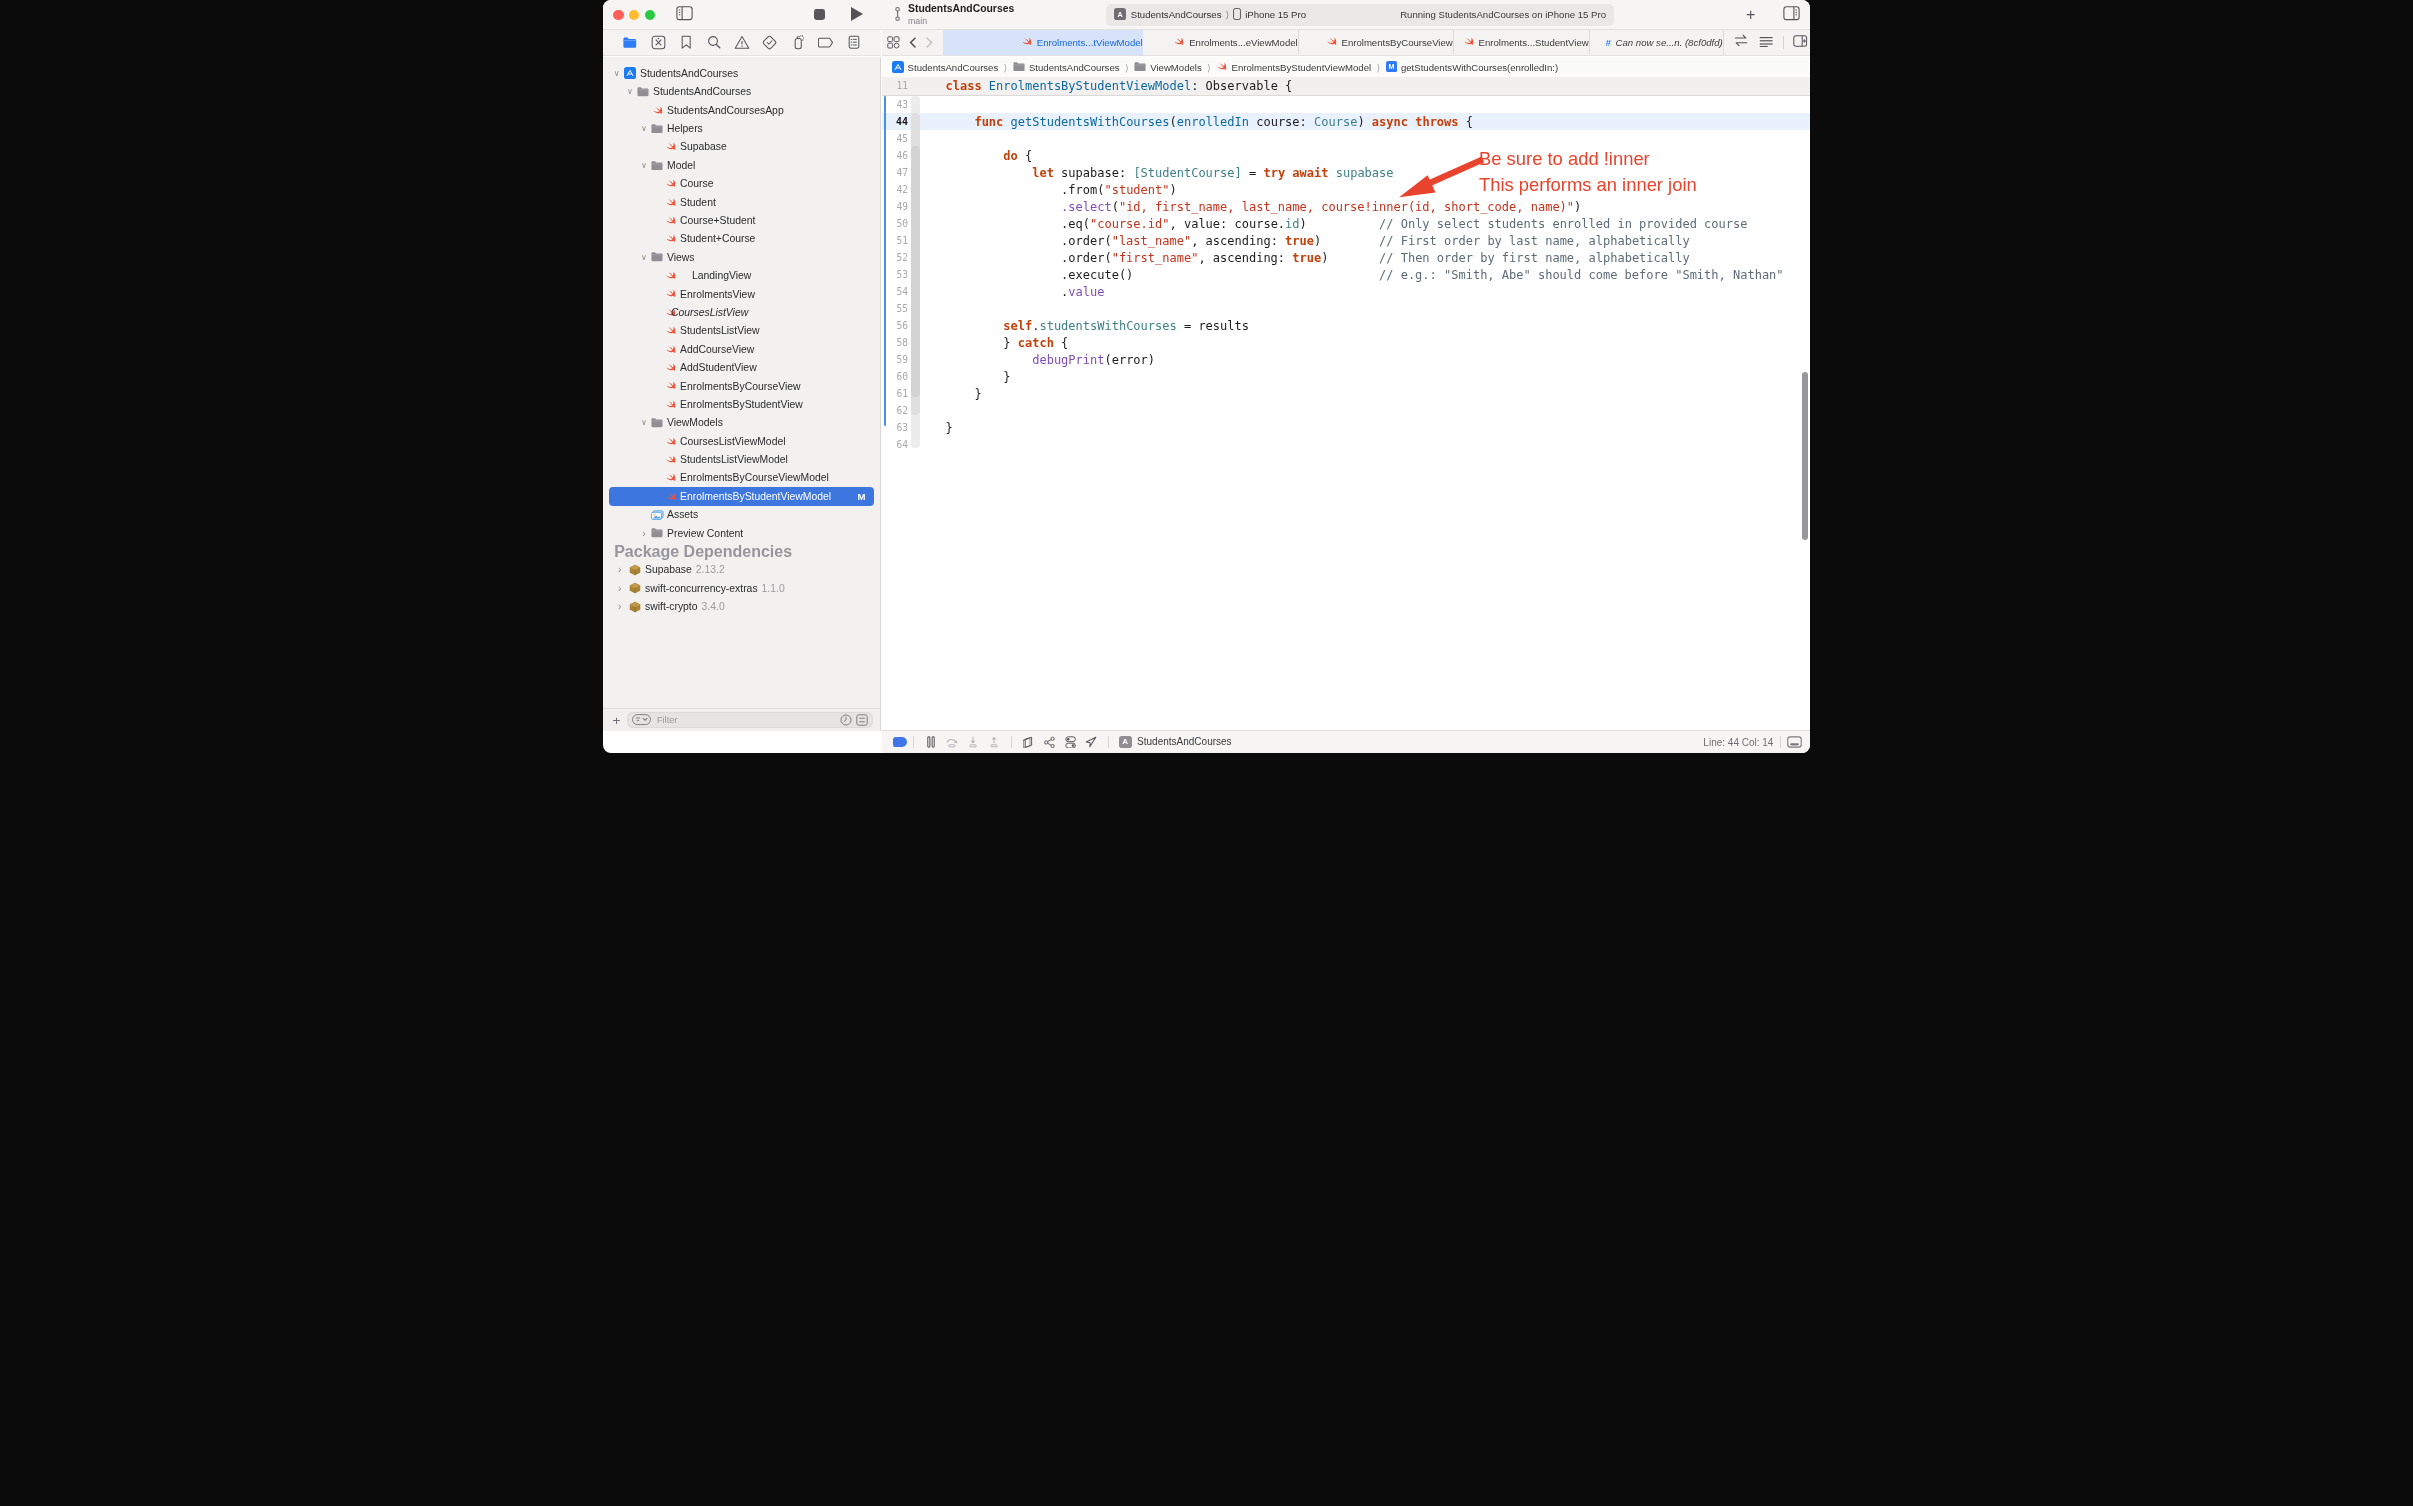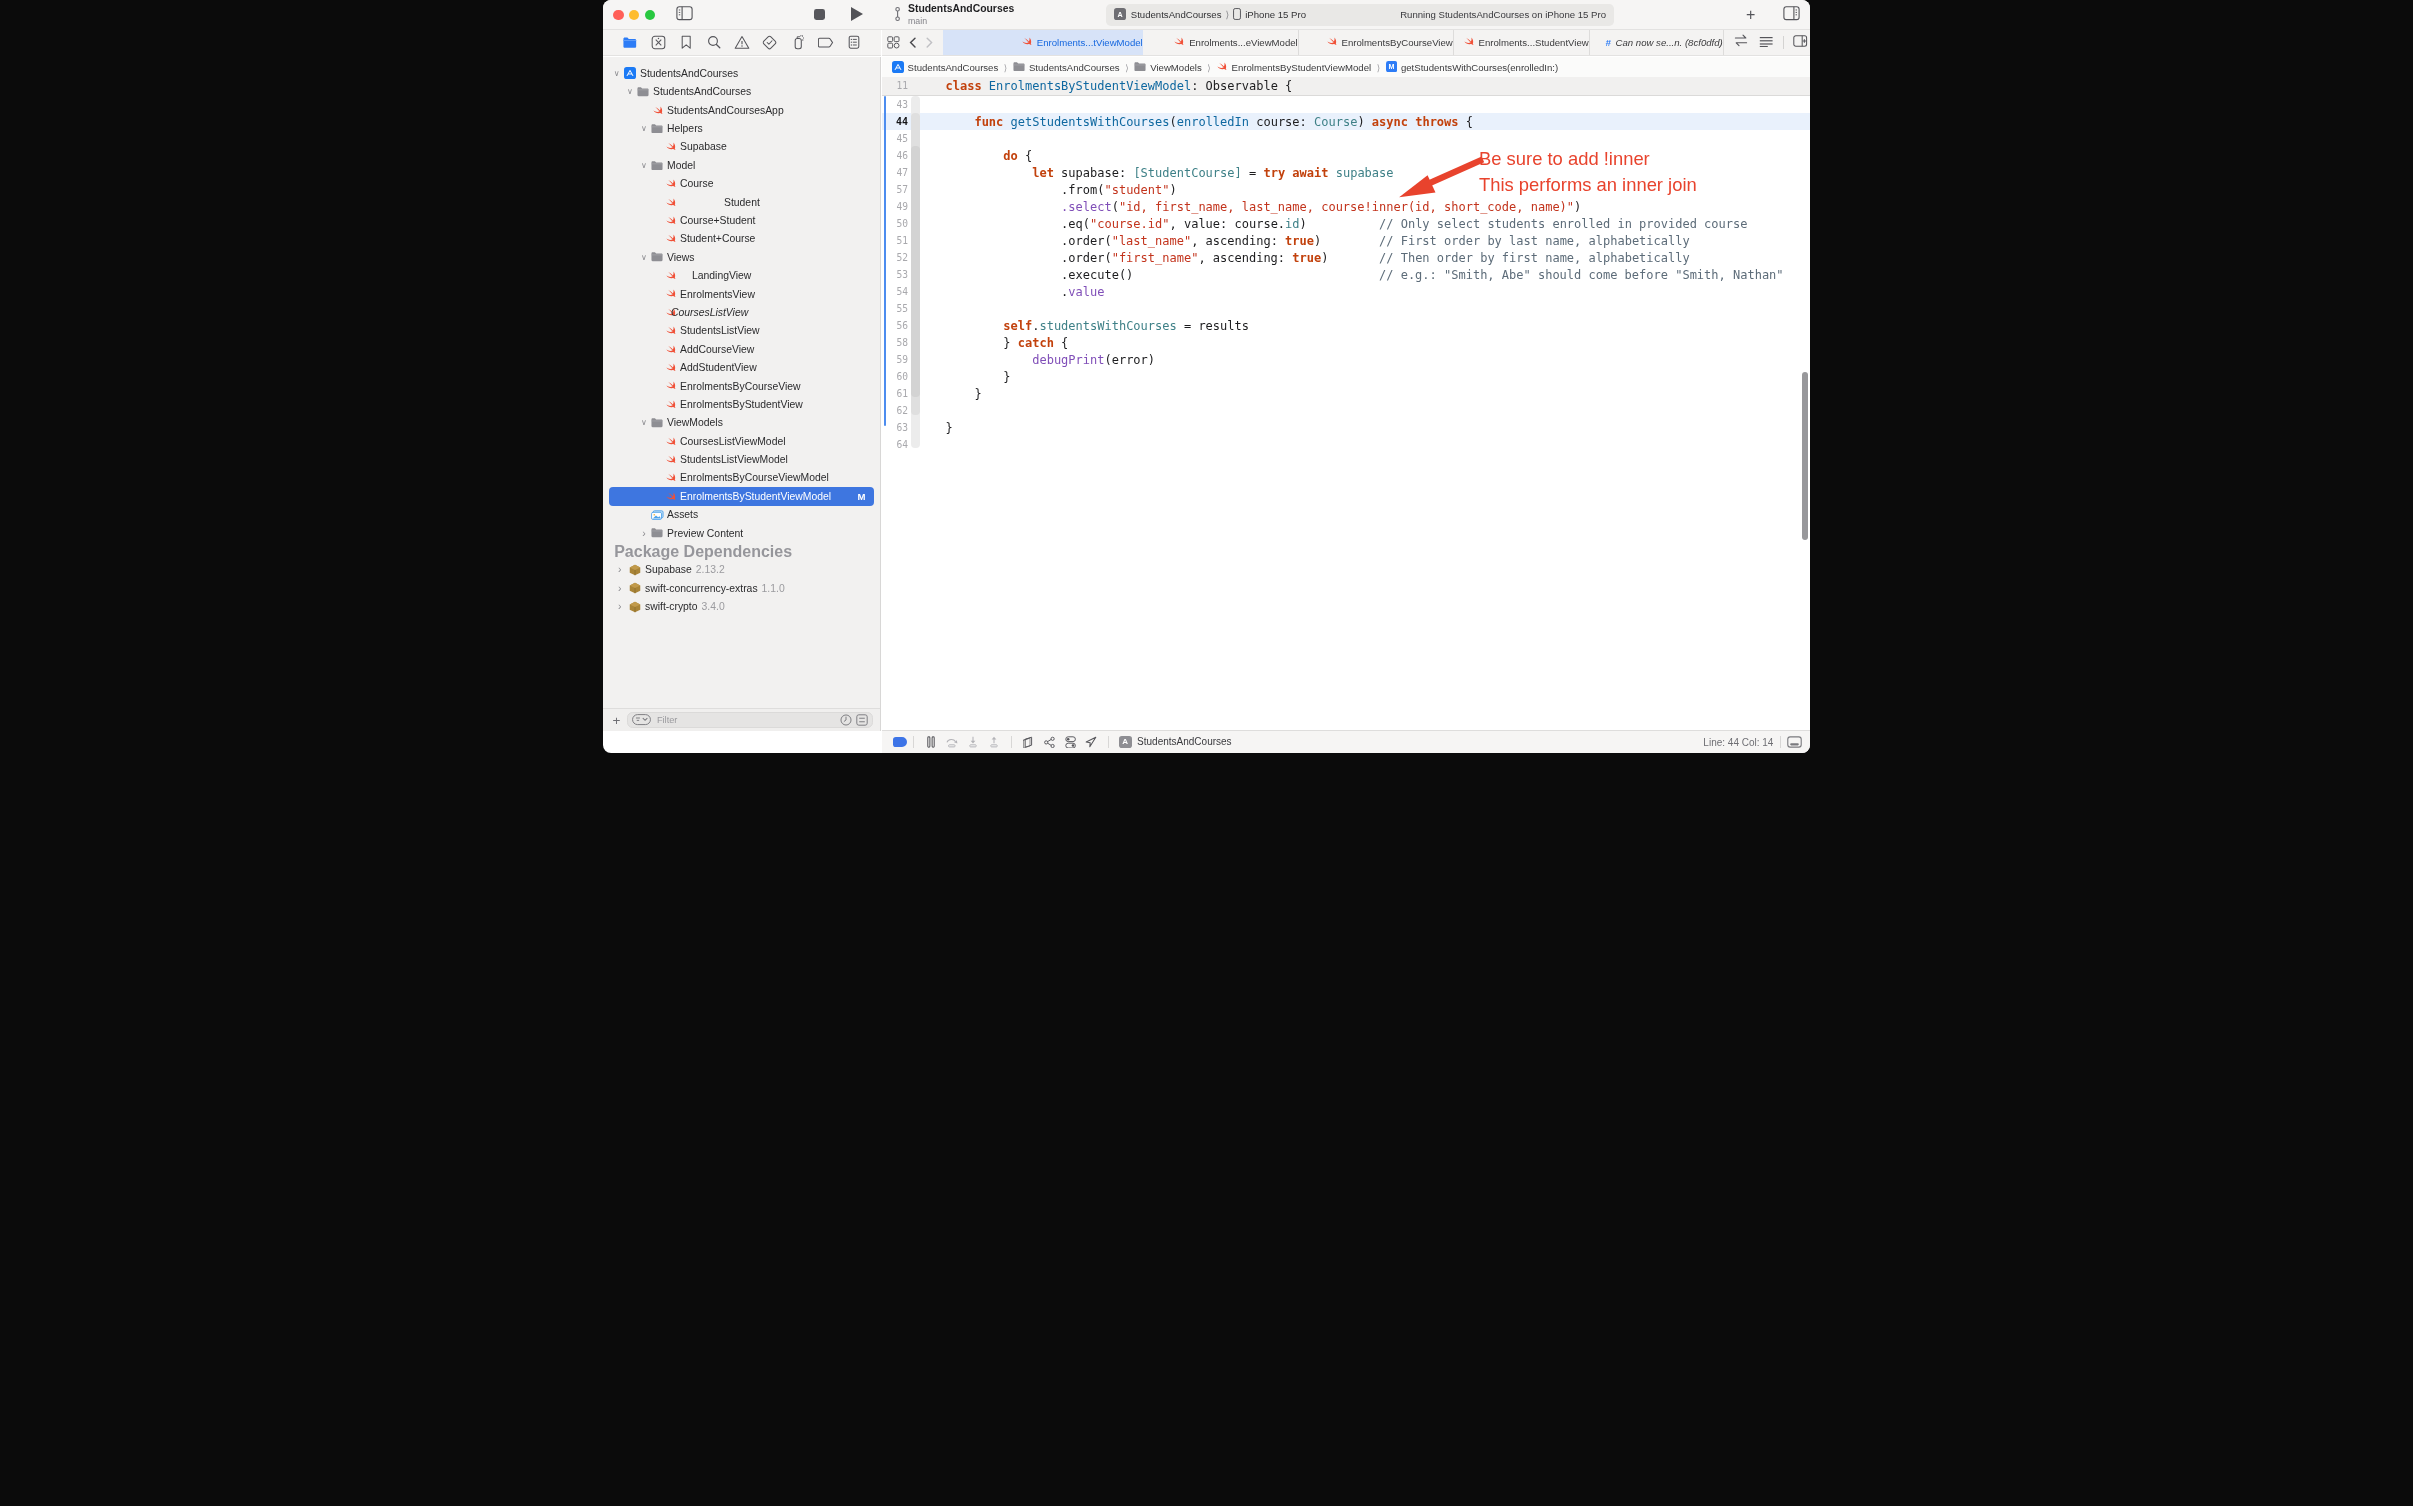--- a/index.html
+++ b/index.html
@@ -383,21 +383,21 @@
             </svg>
           </span>
           <span class="tlabel" style="left: 77px;">Course</span>
         </div>
         <div class="treerow">
           <span class="ticon" style="left: 61px;">
             <svg width="11.2" height="11.2" viewBox="0 0 16 16">
               <path fill="#F05138" d="M14.2 10.8c1-2.9 0-6.2-2.3-8.5.6 1.8.4 3.9-.6 5.5C9.6 6 7.2 4 4.6 2.4 6.8 4.9 9.2 7.3 11 9.1c-2.7 1.3-6.1.9-9-1.2 2.1 3 5.7 4.5 8.9 3.6.9-.3 1.8 0 2.3.8.4.6 1.2.8 1.9.5-.8-.8-1.2-1.6-.9-2z"></path>
             </svg>
           </span>
-          <span class="tlabel" style="left: 77px; margin-left: 44px;">Student</span>
+          <span class="tlabel" style="left: 77px;">Student</span>
         </div>
         <div class="treerow">
           <span class="ticon" style="left: 61px;">
             <svg width="11.2" height="11.2" viewBox="0 0 16 16">
               <path fill="#F05138" d="M14.2 10.8c1-2.9 0-6.2-2.3-8.5.6 1.8.4 3.9-.6 5.5C9.6 6 7.2 4 4.6 2.4 6.8 4.9 9.2 7.3 11 9.1c-2.7 1.3-6.1.9-9-1.2 2.1 3 5.7 4.5 8.9 3.6.9-.3 1.8 0 2.3.8.4.6 1.2.8 1.9.5-.8-.8-1.2-1.6-.9-2z"></path>
             </svg>
           </span>
           <span class="tlabel" style="left: 77px;">Course+Student</span>
         </div>
         <div class="treerow">
@@ -644,21 +644,21 @@
         </div>
         <div class="codeline">
           <div class="gut">46</div>
           <div class="src"><span class="pl">        </span><span class="kw">do</span><span class="pl"> {</span></div>
         </div>
         <div class="codeline">
           <div class="gut">47</div>
           <div class="src"><span class="pl">            </span><span class="kw">let</span><span class="pl"> supabase: </span><span class="ty">[StudentCourse]</span><span class="pl"> = </span><span class="kw">try</span><span class="pl"> </span><span class="kw">await</span><span class="pl"> </span><span class="ty">supabase</span></div>
         </div>
         <div class="codeline">
-          <div class="gut">57</div>
+          <div class="gut">42</div>
           <div class="src"><span class="pl">                </span><span class="pl">.from(</span><span class="st">"student"</span><span class="pl">)</span></div>
         </div>
         <div class="codeline">
           <div class="gut">49</div>
           <div class="src"><span class="pl">                </span><span class="pf">.select</span><span class="pl">(</span><span class="st">"id, first_name, last_name, course!inner(id, short_code, name)"</span><span class="pl">)</span></div>
         </div>
         <div class="codeline">
           <div class="gut">50</div>
           <div class="src"><span class="pl">                </span><span class="pl">.eq(</span><span class="st">"course.id"</span><span class="pl">, value: course.</span><span class="ty">id</span><span class="pl">)</span><span class="pl">          </span><span class="cm">// Only select students enrolled in provided course</span></div>
         </div>

